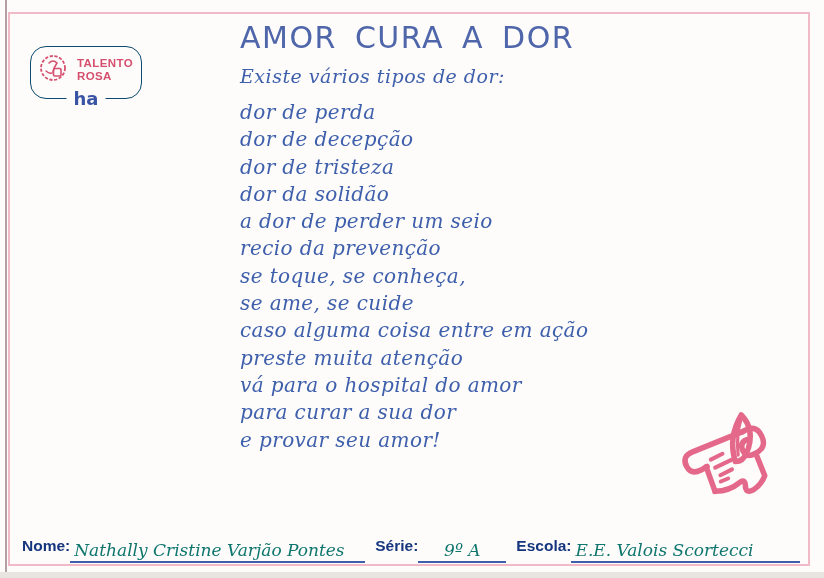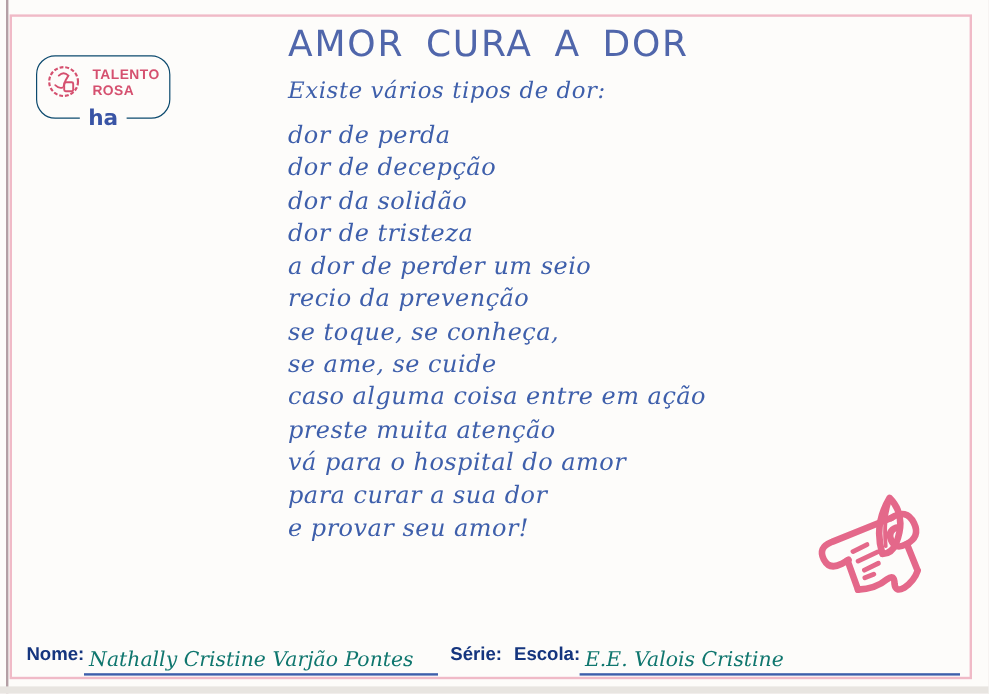--- a/index.html
+++ b/index.html
@@ -70,22 +70,22 @@
     </div>
     <div class="ha">ha</div>
   </div>
 
   <div class="poem">
     <div class="poem-title">AMOR CURA A DOR</div>
     <div class="poem-intro">Existe vários tipos de dor:</div>
     <div class="poem-lines">
       <div class="poem-line">dor de perda</div>
       <div class="poem-line">dor de decepção</div>
+      <div class="poem-line">dor de tristeza</div>
       <div class="poem-line">dor da solidão</div>
-      <div class="poem-line">dor de tristeza</div>
       <div class="poem-line">a dor de perder um seio</div>
       <div class="poem-line">recio da prevenção</div>
       <div class="poem-line">se toque, se conheça,</div>
       <div class="poem-line">se ame, se cuide</div>
       <div class="poem-line">caso alguma coisa entre em ação</div>
       <div class="poem-line">preste muita atenção</div>
       <div class="poem-line">vá para o hospital do amor</div>
       <div class="poem-line">para curar a sua dor</div>
       <div class="poem-line">e provar seu amor!</div>
     </div>
@@ -104,18 +104,19 @@
         <path d="M66 53 q2 -25 23 -41 q8 19 -9 37 q-7 7 -14 4z"></path>
         <path d="M71 48 q6 -20 16 -32" stroke-width="3.2"></path>
       </g>
     </svg>
   </div>
 
   <div class="form-row">
     <span class="lbl">Nome:</span>
     <span class="fv name">Nathally Cristine Varjão Pontes</span>
     <span class="lbl spaced">Série:</span>
+    <span class="fv grade">9º A</span>
     <span class="lbl spaced">Escola:</span>
-    <span class="fv school">E.E. Valois Cristine</span>
+    <span class="fv school">E.E. Valois Scortecci</span>
   </div>
 
   <div class="scan-strip"></div>
 </div>
 
 </body></html>

